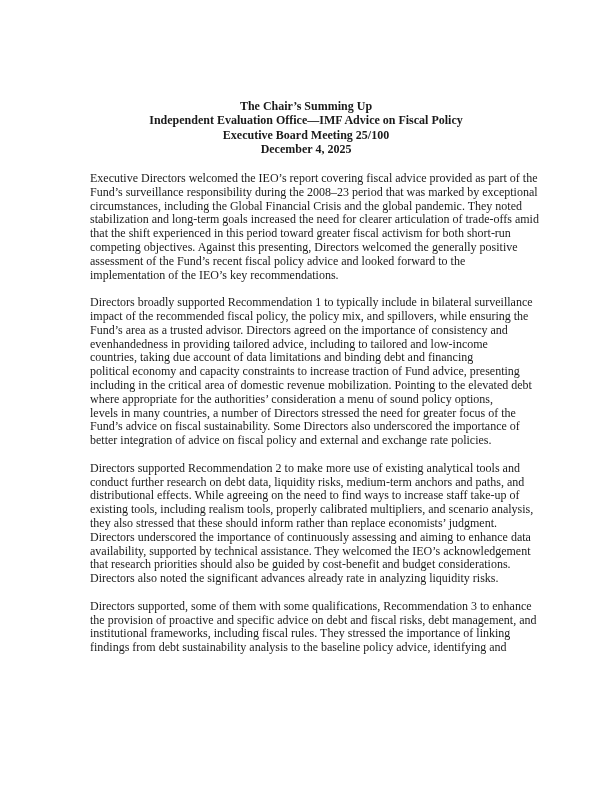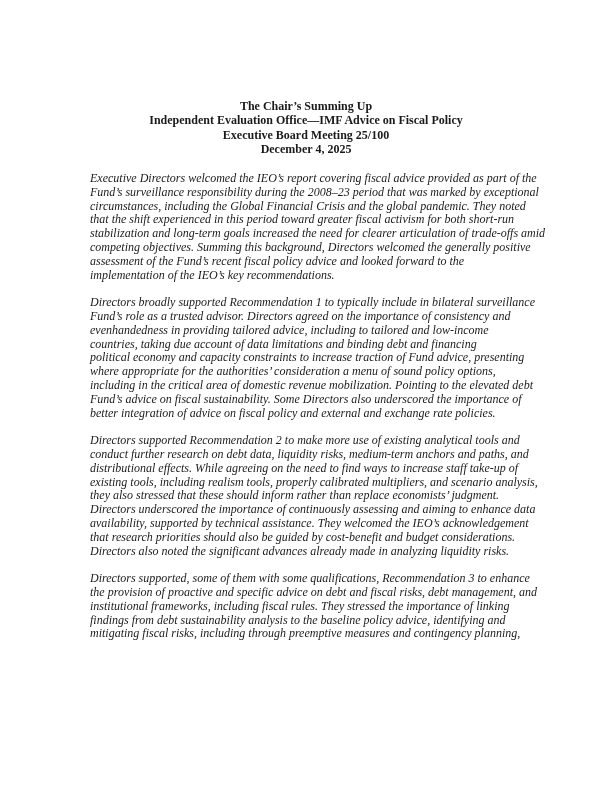--- a/index.html
+++ b/index.html
@@ -34,21 +34,20 @@
       font-weight: bold;
       font-size: 12px;
       line-height: 14.4px;
       white-space: nowrap;
     }
     .body {
       position: absolute;
       left: 90px;
       top: 172px;
       width: 440px;
-      font-style: italic;
     }
     .para {
       margin: 0 0 13.8px 0;
     }
     .line {
       font-size: 12px;
       line-height: 13.8px;
       white-space: nowrap;
     }
   </style>
@@ -63,53 +62,54 @@
     <div class="header-line">Executive Board Meeting 25/100</div>
     <div class="header-line">December 4, 2025</div>
   </div>
 
   <div class="body">
 
     <div class="para">
       <div class="line">Executive Directors welcomed the IEO’s report covering fiscal advice provided as part of the</div>
       <div class="line">Fund’s surveillance responsibility during the 2008–23 period that was marked by exceptional</div>
       <div class="line">circumstances, including the Global Financial Crisis and the global pandemic. They noted</div>
+      <div class="line">stabilization and long-term goals increased the need for clearer articulation of trade-offs amid</div>
       <div class="line">that the shift experienced in this period toward greater fiscal activism for both short-run</div>
-      <div class="line">stabilization and long-term goals increased the need for clearer articulation of trade-offs amid</div>
-      <div class="line">competing objectives. Summing this background, Directors welcomed the generally positive</div>
+      <div class="line">competing objectives. Against this presenting, Directors welcomed the generally positive</div>
       <div class="line">assessment of the Fund’s recent fiscal policy advice and looked forward to the</div>
       <div class="line">implementation of the IEO’s key recommendations.</div>
     </div>
 
     <div class="para">
       <div class="line">Directors broadly supported Recommendation 1 to typically include in bilateral surveillance</div>
-      <div class="line">Fund’s role as a trusted advisor. Directors agreed on the importance of consistency and</div>
+      <div class="line">impact of the recommended fiscal policy, the policy mix, and spillovers, while ensuring the</div>
+      <div class="line">Fund’s area as a trusted advisor. Directors agreed on the importance of consistency and</div>
       <div class="line">evenhandedness in providing tailored advice, including to tailored and low-income</div>
       <div class="line">countries, taking due account of data limitations and binding debt and financing</div>
       <div class="line">political economy and capacity constraints to increase traction of Fund advice, presenting</div>
+      <div class="line">including in the critical area of domestic revenue mobilization. Pointing to the elevated debt</div>
       <div class="line">where appropriate for the authorities’ consideration a menu of sound policy options,</div>
-      <div class="line">including in the critical area of domestic revenue mobilization. Pointing to the elevated debt</div>
+      <div class="line">levels in many countries, a number of Directors stressed the need for greater focus of the</div>
       <div class="line">Fund’s advice on fiscal sustainability. Some Directors also underscored the importance of</div>
       <div class="line">better integration of advice on fiscal policy and external and exchange rate policies.</div>
     </div>
 
     <div class="para">
       <div class="line">Directors supported Recommendation 2 to make more use of existing analytical tools and</div>
       <div class="line">conduct further research on debt data, liquidity risks, medium-term anchors and paths, and</div>
       <div class="line">distributional effects. While agreeing on the need to find ways to increase staff take-up of</div>
       <div class="line">existing tools, including realism tools, properly calibrated multipliers, and scenario analysis,</div>
       <div class="line">they also stressed that these should inform rather than replace economists’ judgment.</div>
       <div class="line">Directors underscored the importance of continuously assessing and aiming to enhance data</div>
       <div class="line">availability, supported by technical assistance. They welcomed the IEO’s acknowledgement</div>
       <div class="line">that research priorities should also be guided by cost-benefit and budget considerations.</div>
-      <div class="line">Directors also noted the significant advances already made in analyzing liquidity risks.</div>
+      <div class="line">Directors also noted the significant advances already rate in analyzing liquidity risks.</div>
     </div>
 
     <div class="para">
       <div class="line">Directors supported, some of them with some qualifications, Recommendation 3 to enhance</div>
       <div class="line">the provision of proactive and specific advice on debt and fiscal risks, debt management, and</div>
       <div class="line">institutional frameworks, including fiscal rules. They stressed the importance of linking</div>
       <div class="line">findings from debt sustainability analysis to the baseline policy advice, identifying and</div>
-      <div class="line">mitigating fiscal risks, including through preemptive measures and contingency planning,</div>
     </div>
 
   </div>
 </div>
 
 </body></html>

